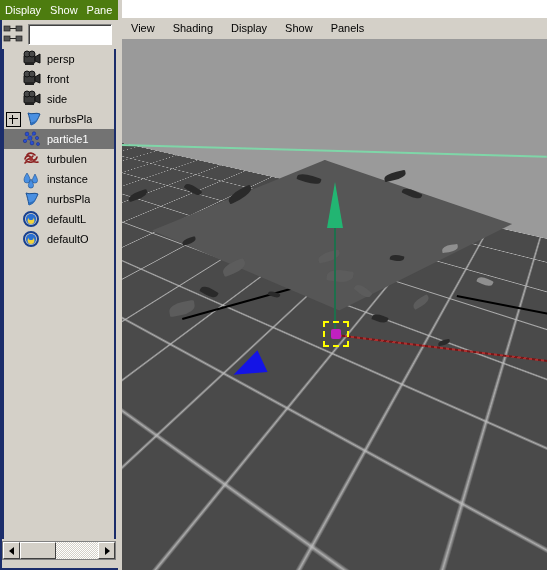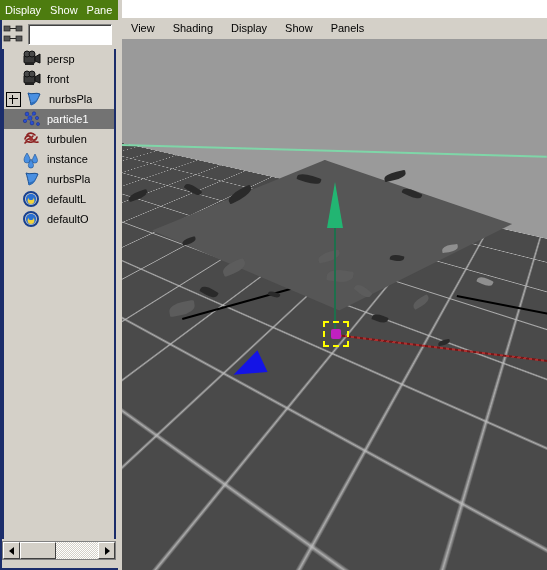--- a/index.html
+++ b/index.html
@@ -190,20 +190,33 @@
             <span class="ol-ico"><svg width="24" height="19" viewBox="0 0 24 19">
                 <g>
                   <rect x="4" y="5" width="11" height="8" rx="1" fill="#3a3a3a" stroke="#111"></rect>
                   <circle cx="7" cy="4" r="3" fill="#4a4a4a" stroke="#111"></circle>
                   <circle cx="12" cy="4" r="3" fill="#4a4a4a" stroke="#111"></circle>
                   <path d="M15 7 L20 4 L20 13 L15 11 Z" fill="#2e2e2e" stroke="#111"></path>
                   <rect x="5" y="13" width="9" height="2" fill="#222"></rect>
                 </g>
               </svg></span>
             <span class="ol-lbl">front</span>
+          </div>
+          <div class="ol-row">
+            <span class="ol-exp empty"></span>
+            <span class="ol-ico"><svg width="24" height="19" viewBox="0 0 24 19">
+                <g>
+                  <rect x="4" y="5" width="11" height="8" rx="1" fill="#3a3a3a" stroke="#111"></rect>
+                  <circle cx="7" cy="4" r="3" fill="#4a4a4a" stroke="#111"></circle>
+                  <circle cx="12" cy="4" r="3" fill="#4a4a4a" stroke="#111"></circle>
+                  <path d="M15 7 L20 4 L20 13 L15 11 Z" fill="#2e2e2e" stroke="#111"></path>
+                  <rect x="5" y="13" width="9" height="2" fill="#222"></rect>
+                </g>
+              </svg></span>
+            <span class="ol-lbl">side</span>
           </div>
           <div class="ol-row">
             <span class="ol-exp plus"></span>
             <span class="ol-ico"><svg width="24" height="19" viewBox="0 0 24 19">
                 <path d="M6 3 C10 5 14 2 18 4 C16 9 14 13 9 15 C8 10 7 6 6 3 Z" fill="#4a90e2" stroke="#1b4f8f"></path>
                 <path d="M8 13 C11 12 14 11 16 9 C15 12 12 15 9 15 Z" fill="#2f6fba"></path>
               </svg></span>
             <span class="ol-lbl">nurbsPla</span>
           </div>
           <div class="ol-row sel">

